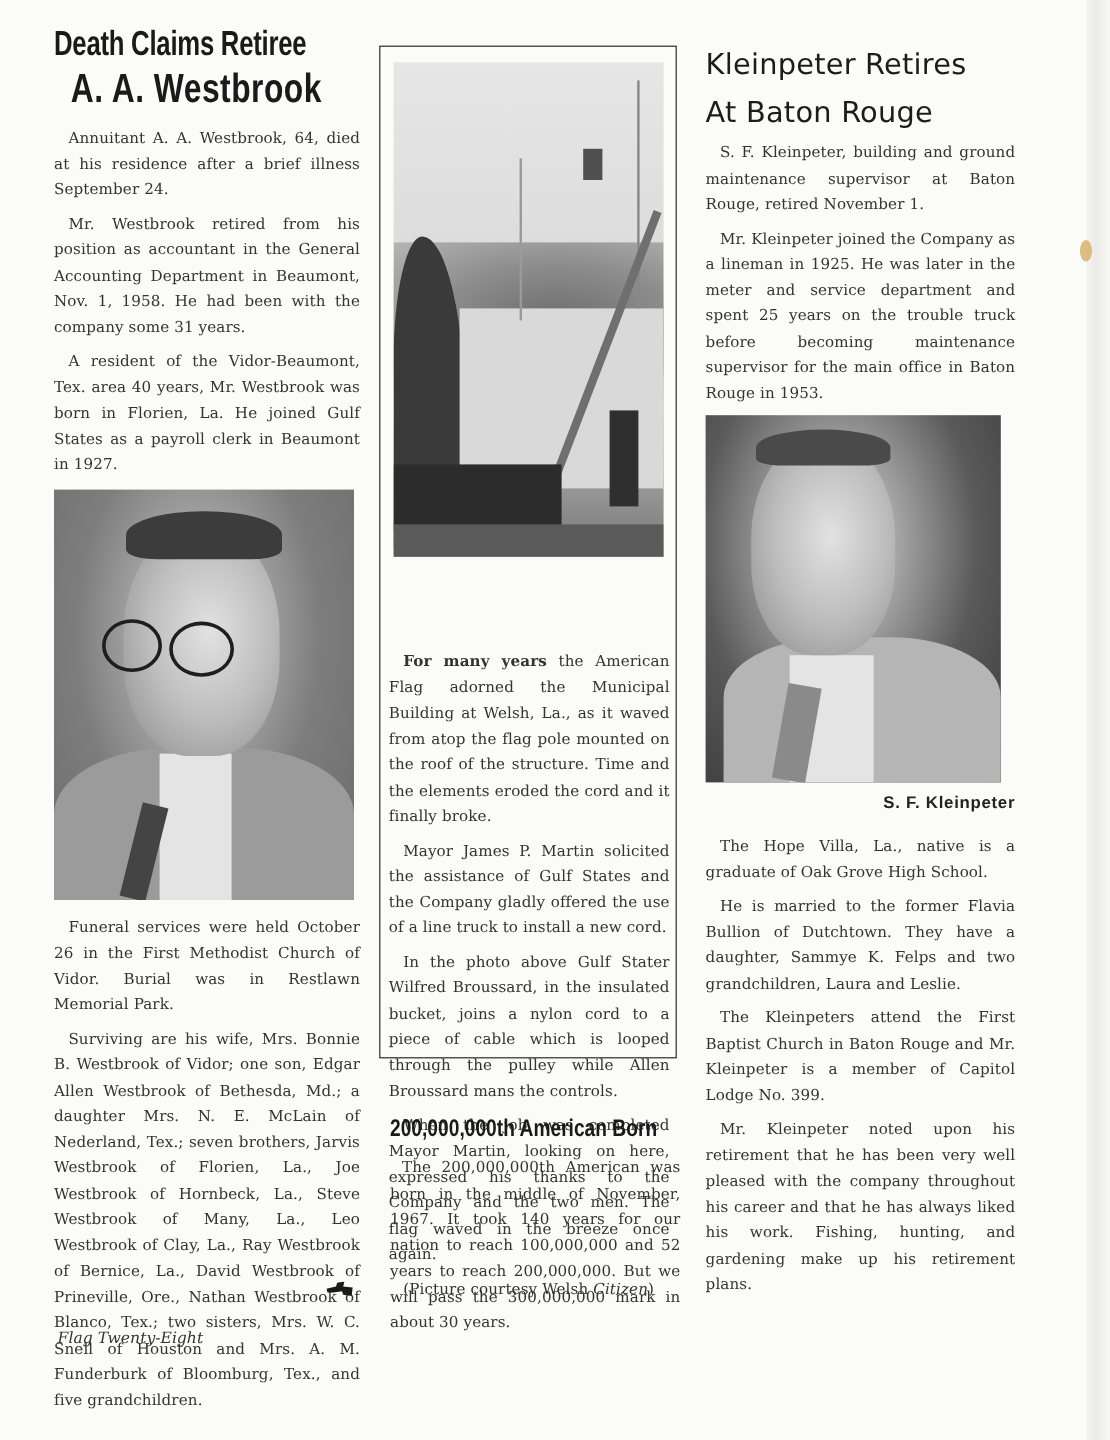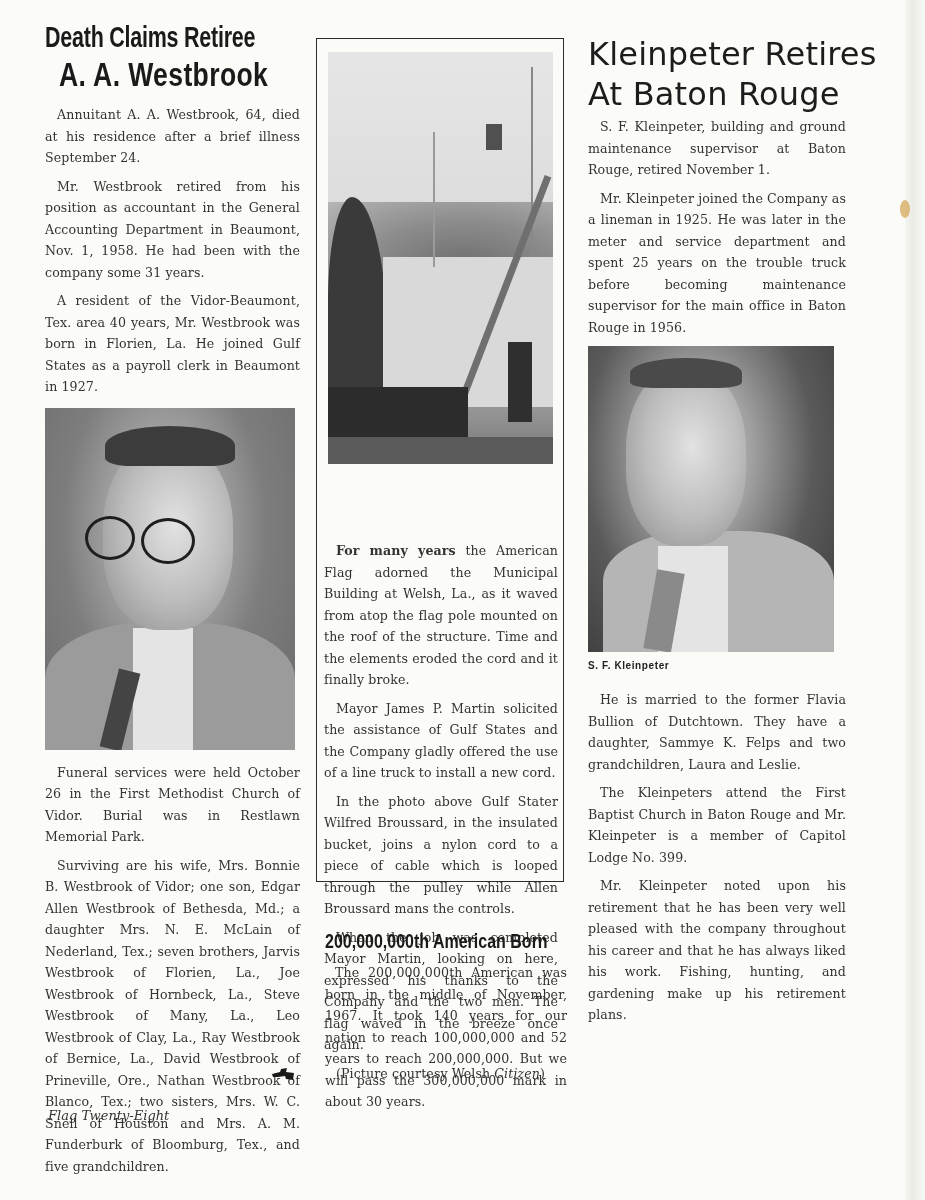--- a/index.html
+++ b/index.html
@@ -25,21 +25,21 @@
     font-family: "Liberation Sans", sans-serif;
     font-weight: bold; color: #1a1a1a;
     transform-origin: left top;
     margin: 0; white-space: nowrap;
   }
   .hl1 { font-size: 29px; line-height: 34px; transform: scaleX(0.74); letter-spacing: -0.3px; }
   .hl2 { font-size: 34px; line-height: 40px; transform: scaleX(0.78); padding-left: 18px; letter-spacing: 0.5px; }
 
   .hl-round {
     font-family: "DejaVu Sans", sans-serif; font-weight: normal;
-    font-size: 32px; line-height: 40px; color: #1c1c1c;
+    font-size: 24px; line-height: 40px; color: #1c1c1c;
     margin: 0; white-space: nowrap; letter-spacing: 0.2px;
   }
 
   p.body {
     font-size: 12.6px; line-height: 21.5px; margin: 0 0 7px 0;
     text-align: justify; text-indent: 12px; color: #333;
     letter-spacing: 0.1px;
   }
 
   .photo {
@@ -69,21 +69,21 @@
   }
   .photo-flag {
     position: absolute; left: 328px; top: 52px; width: 225px; height: 412px;
     background: linear-gradient(to bottom, #e6e6e6 0%, #dcdcdc 40%, #9a9a9a 55%, #bcbcbc 70%, #777 100%);
     overflow: hidden;
   }
   .flag-text { position: absolute; left: 324px; top: 540px; width: 234px; }
 
   .caption {
     font-family: "Liberation Sans", sans-serif; font-weight: bold;
-    font-size: 10px; text-align: left; margin: 4px 0 18px 0; color: #222;
+    font-size: 14px; text-align: right; margin: 4px 0 18px 0; color: #222;
     letter-spacing: 0.6px;
   }
   .page-num {
     position: absolute; left: 48px; top: 1108px;
     font-style: italic; font-size: 13px; color: #333;
   }
   .end-mark {
     position: absolute; left: 272px; top: 1068px; width: 22px; height: 12px;
   }
   .sub-head {
@@ -151,25 +151,26 @@
 
 <h2 class="sub-head">200,000,000th American Born</h2>
 <div class="pop-text">
   <p class="body" style="text-indent:10px;">The 200,000,000th American was born in the middle of November, 1967. It took 140 years for our nation to reach 100,000,000 and 52 years to reach 200,000,000. But we will pass the 300,000,000 mark in about 30 years.</p>
 </div>
 
 <div class="col col-right">
   <h1 class="hl-round">Kleinpeter Retires</h1>
   <h1 class="hl-round" style="margin-bottom:2px;">At Baton Rouge</h1>
   <p class="body">S. F. Kleinpeter, building and ground maintenance supervisor at Baton Rouge, retired November 1.</p>
-  <p class="body">Mr. Kleinpeter joined the Company as a lineman in 1925. He was later in the meter and service department and spent 25 years on the trouble truck before becoming maintenance supervisor for the main office in Baton Rouge in 1956.</p>
+  <p class="body">Mr. Kleinpeter joined the Company as a lineman in 1925. He was later in the meter and service department and spent 25 years on the trouble truck before becoming maintenance supervisor for the main office in Baton Rouge in 1953.</p>
   <div class="photo photo-kleinpeter" title="Portrait of S. F. Kleinpeter">
     <div class="figure-suit" style="left:15px;top:185px;width:231px;height:125px;background:#b5b5b5;"></div>
     <div class="figure-shirt" style="left:70px;top:200px;width:70px;height:106px;"></div>
     <div class="figure-tie" style="left:62px;top:225px;width:28px;height:80px;background:#8a8a8a;transform:rotate(10deg);"></div>
     <div class="figure-head" style="left:38px;top:20px;width:120px;height:180px;"></div>
     <div class="figure-hair" style="left:42px;top:12px;width:112px;height:30px;background:#4a4a4a;"></div>
   </div>
   <div class="caption">S. F. Kleinpeter</div>
+  <p class="body">The Hope Villa, La., native is a graduate of Oak Grove High School.</p>
   <p class="body">He is married to the former Flavia Bullion of Dutchtown. They have a daughter, Sammye K. Felps and two grandchildren, Laura and Leslie.</p>
   <p class="body">The Kleinpeters attend the First Baptist Church in Baton Rouge and Mr. Kleinpeter is a member of Capitol Lodge No. 399.</p>
   <p class="body">Mr. Kleinpeter noted upon his retirement that he has been very well pleased with the company throughout his career and that he has always liked his work. Fishing, hunting, and gardening make up his retirement plans.</p>
 </div>
 
 </body></html>

